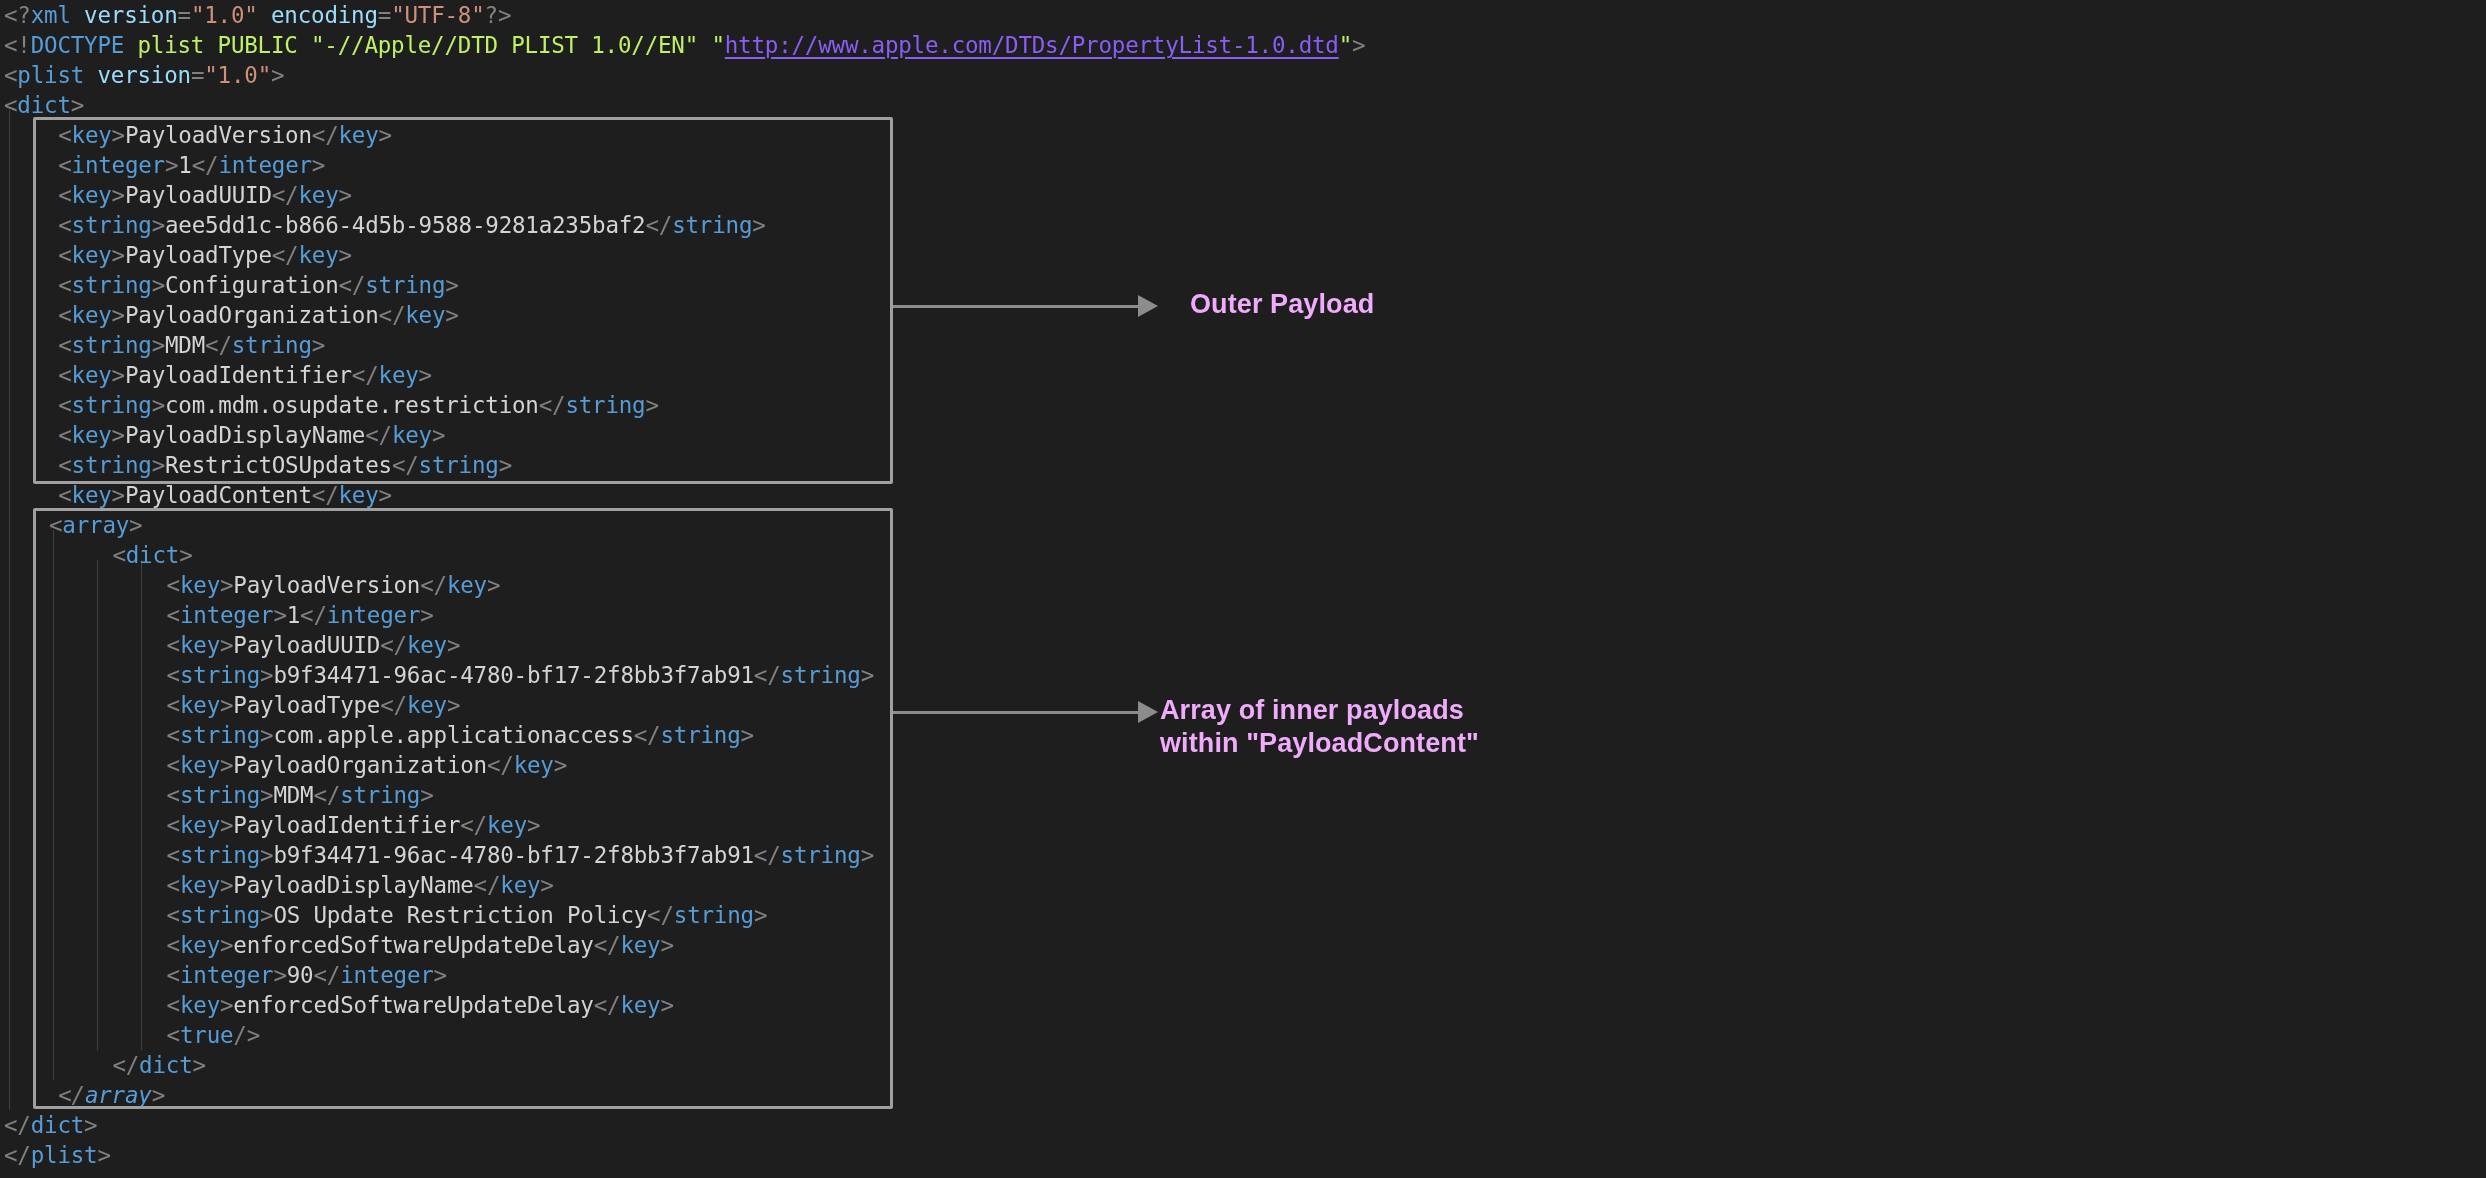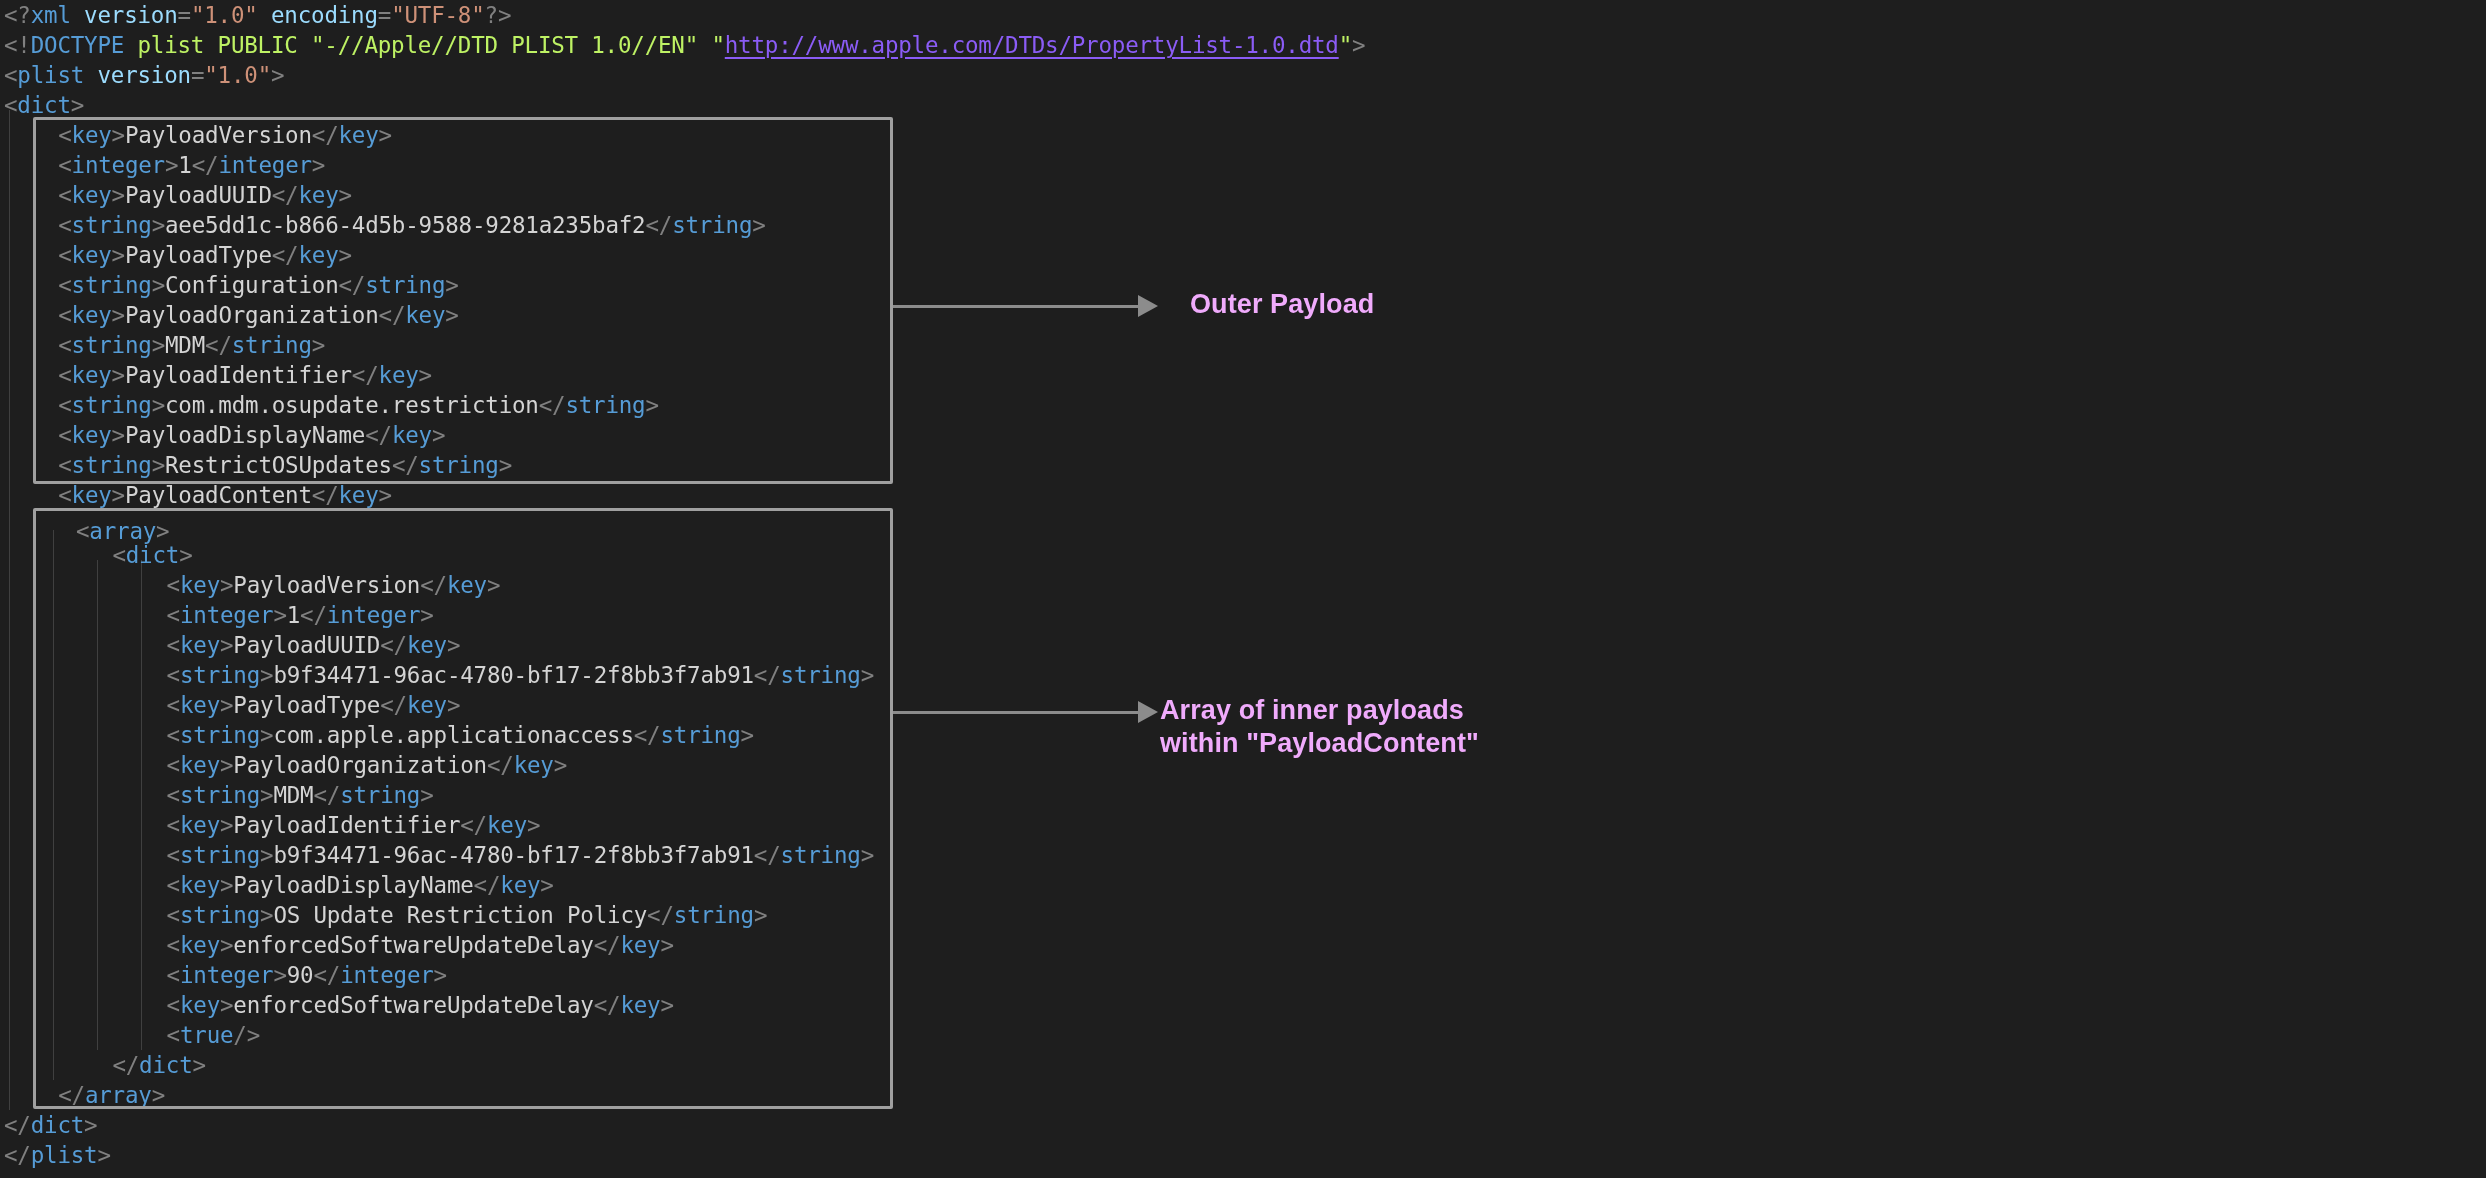--- a/index.html
+++ b/index.html
@@ -106,40 +106,40 @@
       <div class="code-line" style="top: 210px; left: 58.2px;"><span class="br">&lt;</span><span class="tg">string</span><span class="br">&gt;</span><span class="tx">aee5dd1c-b866-4d5b-9588-9281a235baf2</span><span class="br">&lt;/</span><span class="tg">string</span><span class="br">&gt;</span></div>
       <div class="code-line" style="top: 240px; left: 58.2px;"><span class="br">&lt;</span><span class="tg">key</span><span class="br">&gt;</span><span class="tx">PayloadType</span><span class="br">&lt;/</span><span class="tg">key</span><span class="br">&gt;</span></div>
       <div class="code-line" style="top: 270px; left: 58.2px;"><span class="br">&lt;</span><span class="tg">string</span><span class="br">&gt;</span><span class="tx">Configuration</span><span class="br">&lt;/</span><span class="tg">string</span><span class="br">&gt;</span></div>
       <div class="code-line" style="top: 300px; left: 58.2px;"><span class="br">&lt;</span><span class="tg">key</span><span class="br">&gt;</span><span class="tx">PayloadOrganization</span><span class="br">&lt;/</span><span class="tg">key</span><span class="br">&gt;</span></div>
       <div class="code-line" style="top: 330px; left: 58.2px;"><span class="br">&lt;</span><span class="tg">string</span><span class="br">&gt;</span><span class="tx">MDM</span><span class="br">&lt;/</span><span class="tg">string</span><span class="br">&gt;</span></div>
       <div class="code-line" style="top: 360px; left: 58.2px;"><span class="br">&lt;</span><span class="tg">key</span><span class="br">&gt;</span><span class="tx">PayloadIdentifier</span><span class="br">&lt;/</span><span class="tg">key</span><span class="br">&gt;</span></div>
       <div class="code-line" style="top: 390px; left: 58.2px;"><span class="br">&lt;</span><span class="tg">string</span><span class="br">&gt;</span><span class="tx">com.mdm.osupdate.restriction</span><span class="br">&lt;/</span><span class="tg">string</span><span class="br">&gt;</span></div>
       <div class="code-line" style="top: 420px; left: 58.2px;"><span class="br">&lt;</span><span class="tg">key</span><span class="br">&gt;</span><span class="tx">PayloadDisplayName</span><span class="br">&lt;/</span><span class="tg">key</span><span class="br">&gt;</span></div>
       <div class="code-line" style="top: 450px; left: 58.2px;"><span class="br">&lt;</span><span class="tg">string</span><span class="br">&gt;</span><span class="tx">RestrictOSUpdates</span><span class="br">&lt;/</span><span class="tg">string</span><span class="br">&gt;</span></div>
       <div class="code-line" style="top: 480px; left: 58.2px;"><span class="br">&lt;</span><span class="tg">key</span><span class="br">&gt;</span><span class="tx">PayloadContent</span><span class="br">&lt;/</span><span class="tg">key</span><span class="br">&gt;</span></div>
-      <div class="code-line" style="top: 510px; left: 76px; margin-top: 6px;"><span class="br">&lt;</span><span class="tg">array</span><span class="br">&gt;</span></div>
+      <div class="code-line" style="top: 510px; left: 49px;"><span class="br">&lt;</span><span class="tg">array</span><span class="br">&gt;</span></div>
       <div class="code-line" style="top: 540px; left: 112.4px;"><span class="br">&lt;</span><span class="tg">dict</span><span class="br">&gt;</span></div>
       <div class="code-line" style="top: 570px; left: 166.6px;"><span class="br">&lt;</span><span class="tg">key</span><span class="br">&gt;</span><span class="tx">PayloadVersion</span><span class="br">&lt;/</span><span class="tg">key</span><span class="br">&gt;</span></div>
       <div class="code-line" style="top: 600px; left: 166.6px;"><span class="br">&lt;</span><span class="tg">integer</span><span class="br">&gt;</span><span class="num">1</span><span class="br">&lt;/</span><span class="tg">integer</span><span class="br">&gt;</span></div>
       <div class="code-line" style="top: 630px; left: 166.6px;"><span class="br">&lt;</span><span class="tg">key</span><span class="br">&gt;</span><span class="tx">PayloadUUID</span><span class="br">&lt;/</span><span class="tg">key</span><span class="br">&gt;</span></div>
       <div class="code-line" style="top: 660px; left: 166.6px;"><span class="br">&lt;</span><span class="tg">string</span><span class="br">&gt;</span><span class="tx">b9f34471-96ac-4780-bf17-2f8bb3f7ab91</span><span class="br">&lt;/</span><span class="tg">string</span><span class="br">&gt;</span></div>
       <div class="code-line" style="top: 690px; left: 166.6px;"><span class="br">&lt;</span><span class="tg">key</span><span class="br">&gt;</span><span class="tx">PayloadType</span><span class="br">&lt;/</span><span class="tg">key</span><span class="br">&gt;</span></div>
       <div class="code-line" style="top: 720px; left: 166.6px;"><span class="br">&lt;</span><span class="tg">string</span><span class="br">&gt;</span><span class="tx">com.apple.applicationaccess</span><span class="br">&lt;/</span><span class="tg">string</span><span class="br">&gt;</span></div>
       <div class="code-line" style="top: 750px; left: 166.6px;"><span class="br">&lt;</span><span class="tg">key</span><span class="br">&gt;</span><span class="tx">PayloadOrganization</span><span class="br">&lt;/</span><span class="tg">key</span><span class="br">&gt;</span></div>
       <div class="code-line" style="top: 780px; left: 166.6px;"><span class="br">&lt;</span><span class="tg">string</span><span class="br">&gt;</span><span class="tx">MDM</span><span class="br">&lt;/</span><span class="tg">string</span><span class="br">&gt;</span></div>
       <div class="code-line" style="top: 810px; left: 166.6px;"><span class="br">&lt;</span><span class="tg">key</span><span class="br">&gt;</span><span class="tx">PayloadIdentifier</span><span class="br">&lt;/</span><span class="tg">key</span><span class="br">&gt;</span></div>
       <div class="code-line" style="top: 840px; left: 166.6px;"><span class="br">&lt;</span><span class="tg">string</span><span class="br">&gt;</span><span class="tx">b9f34471-96ac-4780-bf17-2f8bb3f7ab91</span><span class="br">&lt;/</span><span class="tg">string</span><span class="br">&gt;</span></div>
       <div class="code-line" style="top: 870px; left: 166.6px;"><span class="br">&lt;</span><span class="tg">key</span><span class="br">&gt;</span><span class="tx">PayloadDisplayName</span><span class="br">&lt;/</span><span class="tg">key</span><span class="br">&gt;</span></div>
       <div class="code-line" style="top: 900px; left: 166.6px;"><span class="br">&lt;</span><span class="tg">string</span><span class="br">&gt;</span><span class="tx">OS Update Restriction Policy</span><span class="br">&lt;/</span><span class="tg">string</span><span class="br">&gt;</span></div>
       <div class="code-line" style="top: 930px; left: 166.6px;"><span class="br">&lt;</span><span class="tg">key</span><span class="br">&gt;</span><span class="tx">enforcedSoftwareUpdateDelay</span><span class="br">&lt;/</span><span class="tg">key</span><span class="br">&gt;</span></div>
       <div class="code-line" style="top: 960px; left: 166.6px;"><span class="br">&lt;</span><span class="tg">integer</span><span class="br">&gt;</span><span class="num">90</span><span class="br">&lt;/</span><span class="tg">integer</span><span class="br">&gt;</span></div>
       <div class="code-line" style="top: 990px; left: 166.6px;"><span class="br">&lt;</span><span class="tg">key</span><span class="br">&gt;</span><span class="tx">enforcedSoftwareUpdateDelay</span><span class="br">&lt;/</span><span class="tg">key</span><span class="br">&gt;</span></div>
       <div class="code-line" style="top: 1020px; left: 166.6px;"><span class="br">&lt;</span><span class="tg">true</span><span class="br">/&gt;</span></div>
       <div class="code-line" style="top: 1050px; left: 112.4px;"><span class="br">&lt;/</span><span class="tg">dict</span><span class="br">&gt;</span></div>
-      <div class="code-line" style="top: 1080px; left: 58.2px;"><span class="br">&lt;/</span><span class="tg">array</span><span class="br">&gt;</span></div>
+      <div class="code-line" style="top: 1080px; left: 58.2px; font-style: italic;"><span class="br">&lt;/</span><span class="tg">array</span><span class="br">&gt;</span></div>
       <div class="code-line" style="top: 1110px; left: 4px;"><span class="br">&lt;/</span><span class="tg">dict</span><span class="br">&gt;</span></div>
       <div class="code-line" style="top: 1140px; left: 4px;"><span class="br">&lt;/</span><span class="tg">plist</span><span class="br">&gt;</span></div>
     </div>
   <div id="highlight-boxes">
       <div class="hl-box" style="left: 33px; top: 117px; width: 860px; height: 367px;"></div>
       <div class="hl-box" style="left: 33px; top: 508px; width: 860px; height: 601px;"></div>
     </div>
   <div id="annotations">
       <div class="annot-line" style="left: 893px; top: 305px; width: 245px;"></div>
       <div class="annot-head" style="left: 1138px; top: 295px;"></div>

